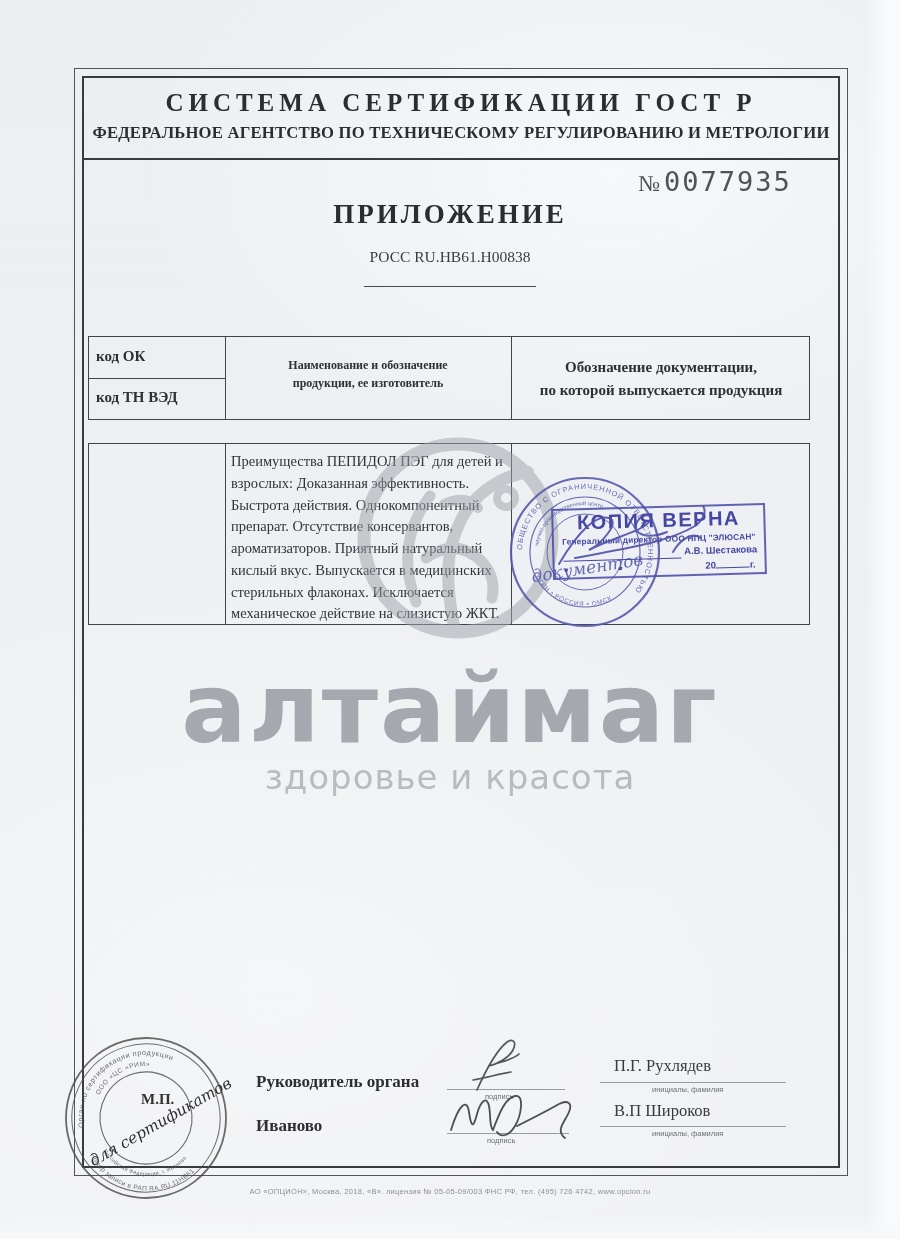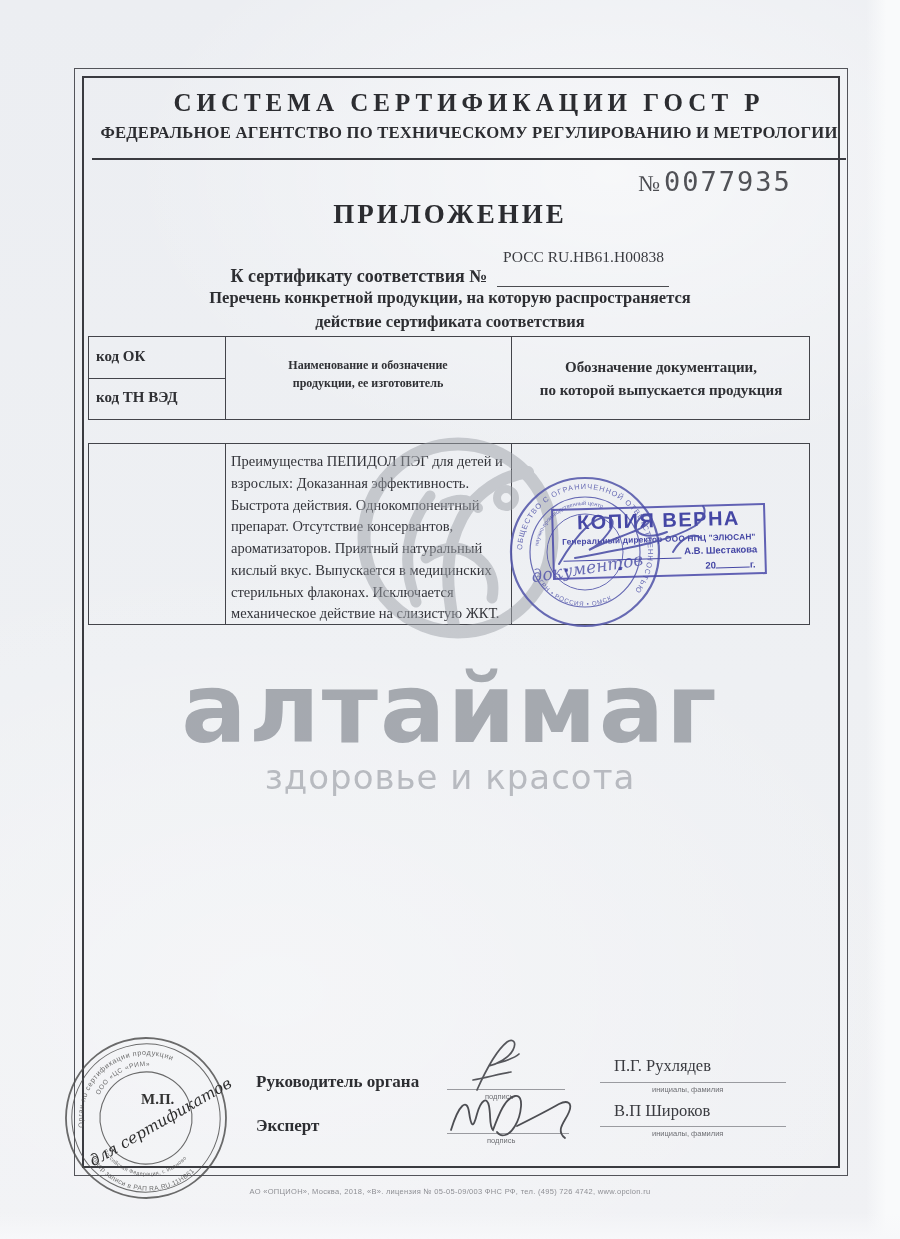--- a/index.html
+++ b/index.html
@@ -23,21 +23,21 @@
     background:linear-gradient(180deg, rgba(250,251,252,0), #f7f8fa); }
 
   
   .border-outer{ position:absolute; left:74px; top:68px; width:774px; height:1108px;
     border:1px solid #53545a; }
   .border-inner{ position:absolute; left:82px; top:76px; width:758px; height:1092px;
     border:2px solid #3a3b40; }
 
   
   .hdr{ position:absolute; left:84px; top:78px; width:754px; height:82px;
-    border-bottom:2px solid #3a3b40; text-align:center;margin-left:8px; }
+    border-bottom:2px solid #3a3b40; text-align:center; }
   .hdr-l1{ margin-top:11px; font-size:25px; font-weight:bold; letter-spacing:5px; color:#2c2d31;}
   .hdr-l2{ margin-top:6px; font-size:17px; font-weight:bold; color:#2c2d31; transform:scaleX(.98); letter-spacing:.2px;}
 
   .form-number{ position:absolute; left:638px; top:166px; white-space:nowrap; }
   .form-number .num-sign{ font-size:23px; color:#4c4d52; }
   .form-number .num-digits{ font-family:"DejaVu Sans Mono", monospace; font-size:27px;
     color:#515257; letter-spacing:2px; }
 
   .doc-title{ position:absolute; left:0; width:900px; top:199px; text-align:center;
     font-size:27px; font-weight:bold; letter-spacing:3px; color:#2b2c30; }
@@ -133,28 +133,23 @@
   </div>
 
   <div class="form-number">
     <span class="num-sign">№</span>
     <span class="num-digits">0077935</span>
   </div>
 
   <div class="doc-title">ПРИЛОЖЕНИЕ</div>
 
   <div class="cert-row">
-    <span class="cert-label">К сертификату соответствия №</span>
     <span class="cert-value">РОСС RU.НВ61.Н00838</span>
   </div>
 
-  <div class="subtitle">
-    <div>Перечень конкретной продукции, на которую распространяется</div>
-    <div>действие сертификата соответствия</div>
-  </div>
 
   <div class="tbl-head">
     <div class="vline1"></div>
     <div class="vline2"></div>
     <div class="code-split"></div>
     <div class="cell-code1">код ОК</div>
     <div class="cell-code2">код ТН ВЭД</div>
     <div class="cell-h2">
       <div>Наименование и обозначение</div>
       <div>продукции, ее изготовитель</div>
@@ -222,21 +217,21 @@
 
   <svg class="stamp-sig" width="190" height="95" viewBox="0 0 190 95">
     <g fill="none" stroke="#4f52a8" stroke-width="2" stroke-linecap="round" opacity=".9">
       <path d="M 14,72 C 34,38 52,22 64,26 C 76,30 56,52 44,58 C 66,46 96,40 104,30 C 110,22 98,20 92,30 C 86,42 102,48 122,40"></path>
       <path d="M 30,66 C 70,58 120,52 150,34 C 158,28 162,20 158,14"></path>
       <path d="M 128,60 C 136,46 148,40 156,46"></path>
     </g>
   </svg>
 
   <div class="sig-role1">Руководитель органа</div>
-  <div class="sig-role2">Эксперт</div>
+  <div class="sig-role2">Иваново</div>
 
   <svg class="sig1" width="95" height="58" viewBox="0 0 95 58">
     <g fill="none" stroke="#55565b" stroke-width="1.7" stroke-linecap="round">
       <path d="M 22,54 C 30,36 42,14 52,6 C 58,2 62,6 58,14 C 54,22 42,28 34,30 C 44,26 58,24 64,18"></path>
       <path d="M 18,44 C 30,42 44,38 56,36"></path>
     </g>
   </svg>
   <svg class="sig2" width="140" height="60" viewBox="0 0 140 60">
     <g fill="none" stroke="#4d4e53" stroke-width="1.8" stroke-linecap="round">
       <path d="M 8,44 C 16,18 24,12 26,26 C 28,40 30,44 34,28 C 38,14 44,10 46,20 C 48,30 46,40 50,44 C 56,28 62,12 72,10 C 82,8 78,30 72,40 C 66,50 58,52 54,46"></path>

